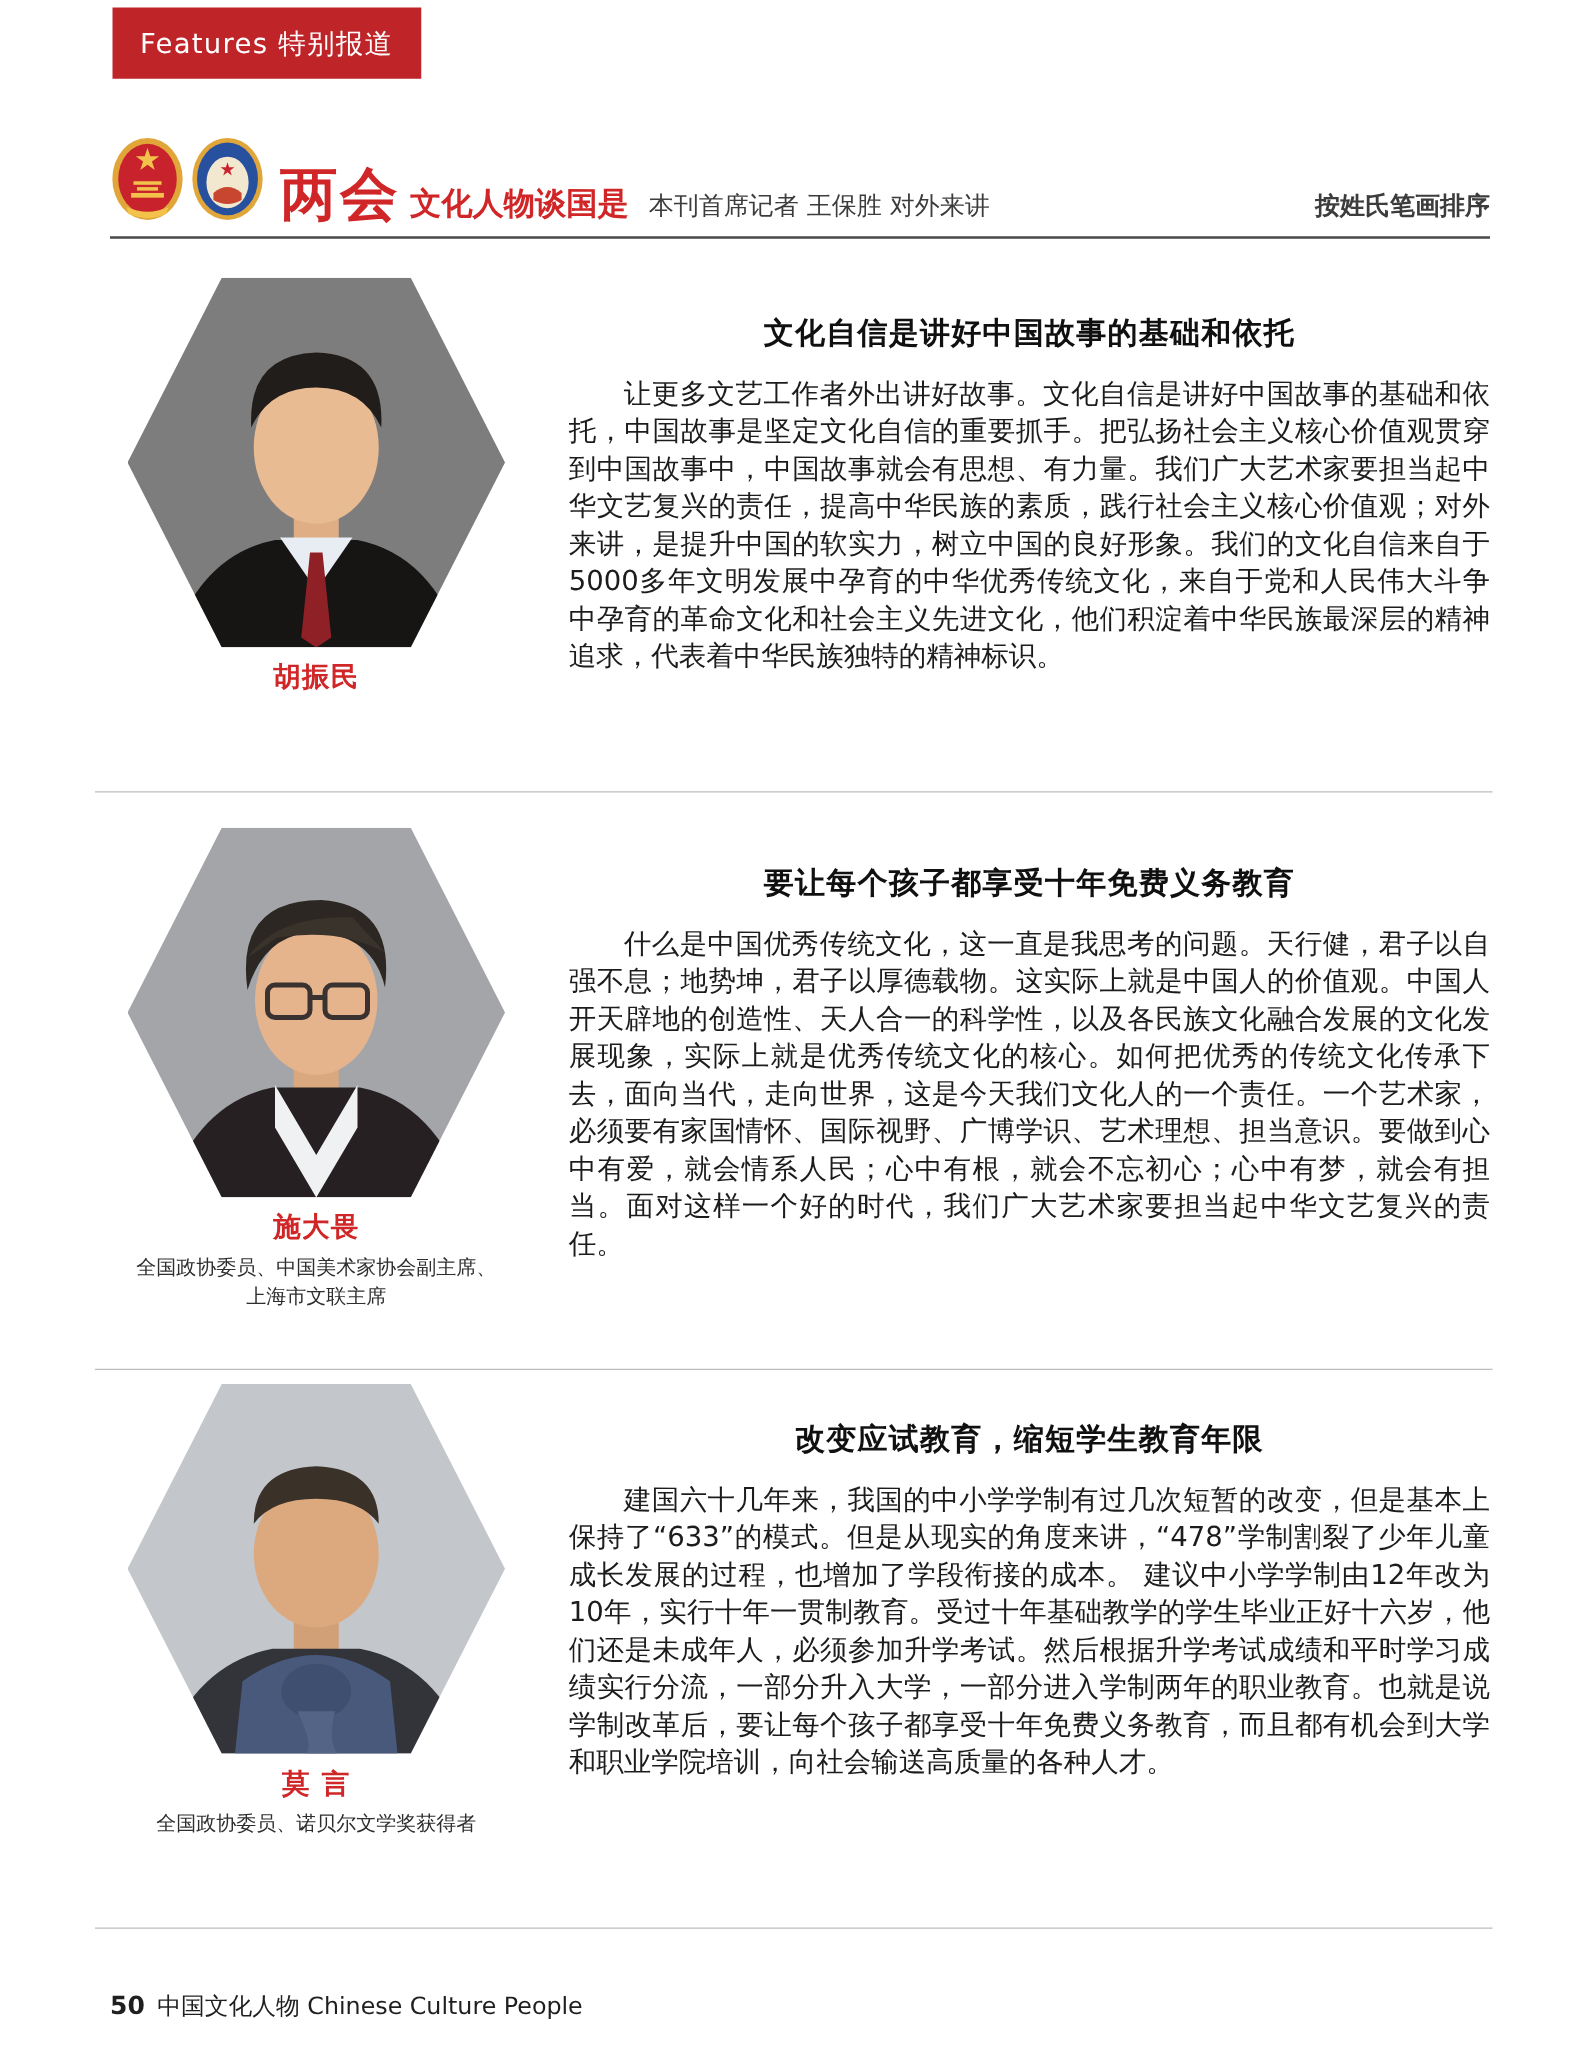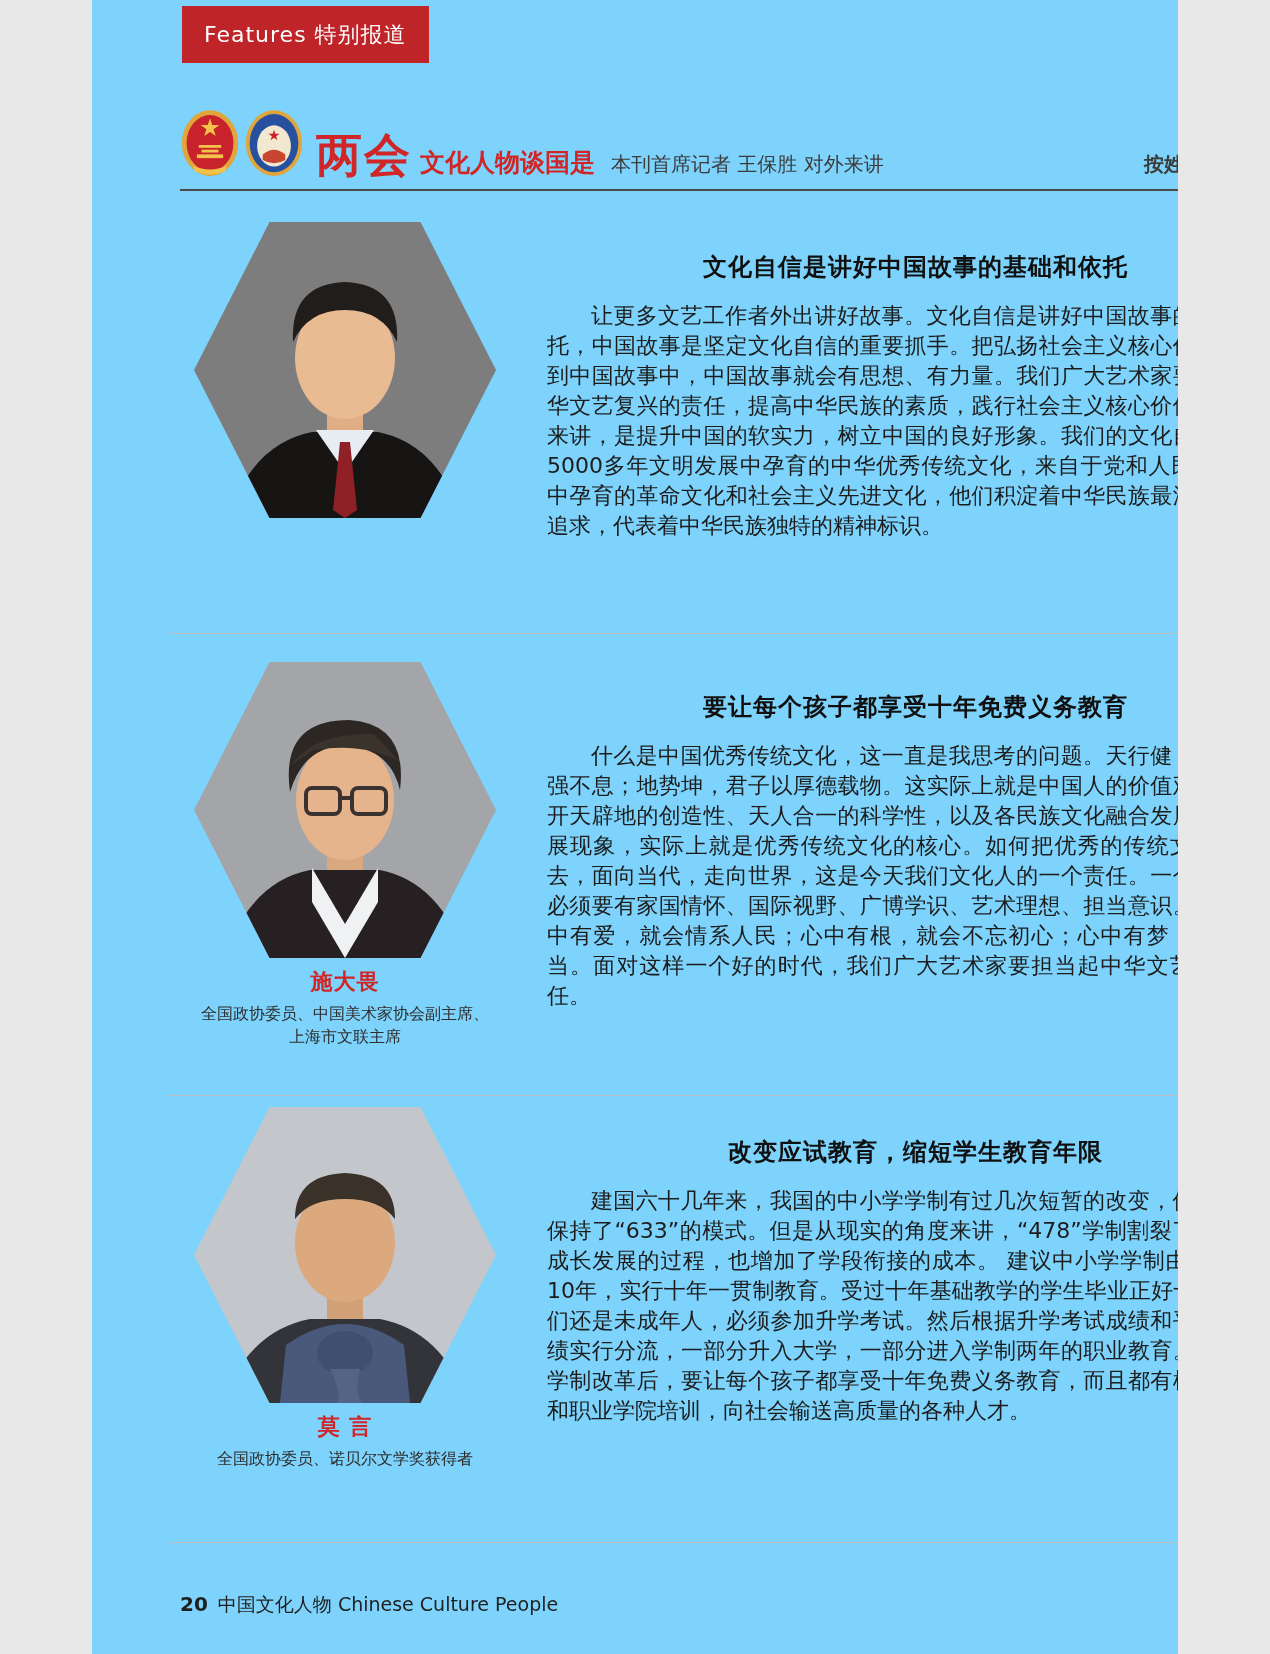--- a/index.html
+++ b/index.html
@@ -1,18 +1,18 @@
 <!DOCTYPE html>
 <html><head>
 <meta charset="utf-8">
 <style>
   * { margin:0; padding:0; box-sizing:border-box; }
   html,body { background:#e8e8e8; }
   .page {
-    position:relative; width:1086px; height:1654px; background:#7dd3fc;
+    position:relative; width:1270px; height:1654px; background:#ffffff;
     margin:0 auto; overflow:hidden;
     font-family:"DejaVu Sans","Liberation Sans",sans-serif;
     color:#1c1c1c;
     padding-left:48px;
   }
   .banner {
     position:absolute; left:90px; top:6px; height:57px;
     background:#bf2429; color:#fff; font-size:22px; letter-spacing:1px;
     display:flex; align-items:center; padding:0 22px;
   }
@@ -90,20 +90,21 @@
         <svg viewBox="0 0 302 296">
           <rect width="302" height="296" fill="#7d7d7d"></rect>
           <rect x="133" y="172" width="36" height="48" fill="#dfae85"></rect>
           <ellipse cx="151" cy="136" rx="50" ry="61" fill="#e9bb93"></ellipse>
           <path d="M99 120 Q96 62 151 60 Q206 62 203 120 Q188 88 151 88 Q114 88 99 120 Z" fill="#211d1a"></path>
           <path d="M34 296 Q58 222 118 210 L184 210 Q244 222 268 296 Z" fill="#171414"></path>
           <path d="M122 208 L151 250 L180 208 Z" fill="#e8edf4"></path>
           <path d="M146 220 L156 220 L163 288 L151 296 L139 288 Z" fill="#8f2025"></path>
         </svg>
       </div>
+      <div class="person-name">胡振民</div>
     </div>
     <div class="right-col">
       <div class="article-title">文化自信是讲好中国故事的基础和依托</div>
       <div class="article-body">让更多文艺工作者外出讲好故事。文化自信是讲好中国故事的基础和依托，中国故事是坚定文化自信的重要抓手。把弘扬社会主义核心价值观贯穿到中国故事中，中国故事就会有思想、有力量。我们广大艺术家要担当起中华文艺复兴的责任，提高中华民族的素质，践行社会主义核心价值观；对外来讲，是提升中国的软实力，树立中国的良好形象。我们的文化自信来自于5000多年文明发展中孕育的中华优秀传统文化，来自于党和人民伟大斗争中孕育的革命文化和社会主义先进文化，他们积淀着中华民族最深层的精神追求，代表着中华民族独特的精神标识。</div>
     </div>
   </div>
   <div class="divider div-1"></div>
 
   <div class="section sec-2">
     <div class="left-col">
@@ -156,16 +157,16 @@
       </div>
     </div>
     <div class="right-col">
       <div class="article-title">改变应试教育，缩短学生教育年限</div>
       <div class="article-body">建国六十几年来，我国的中小学学制有过几次短暂的改变，但是基本上保持了“633”的模式。但是从现实的角度来讲，“478”学制割裂了少年儿童成长发展的过程，也增加了学段衔接的成本。 建议中小学学制由12年改为10年，实行十年一贯制教育。受过十年基础教学的学生毕业正好十六岁，他们还是未成年人，必须参加升学考试。然后根据升学考试成绩和平时学习成绩实行分流，一部分升入大学，一部分进入学制两年的职业教育。也就是说学制改革后，要让每个孩子都享受十年免费义务教育，而且都有机会到大学和职业学院培训，向社会输送高质量的各种人才。</div>
     </div>
   </div>
   <div class="divider div-3"></div>
 
   <div class="footer">
-    <span class="pagenum">20</span><span>中国文化人物 Chinese Culture People</span>
+    <span class="pagenum">50</span><span>中国文化人物 Chinese Culture People</span>
   </div>
 
 </div>
 
 </body></html>

